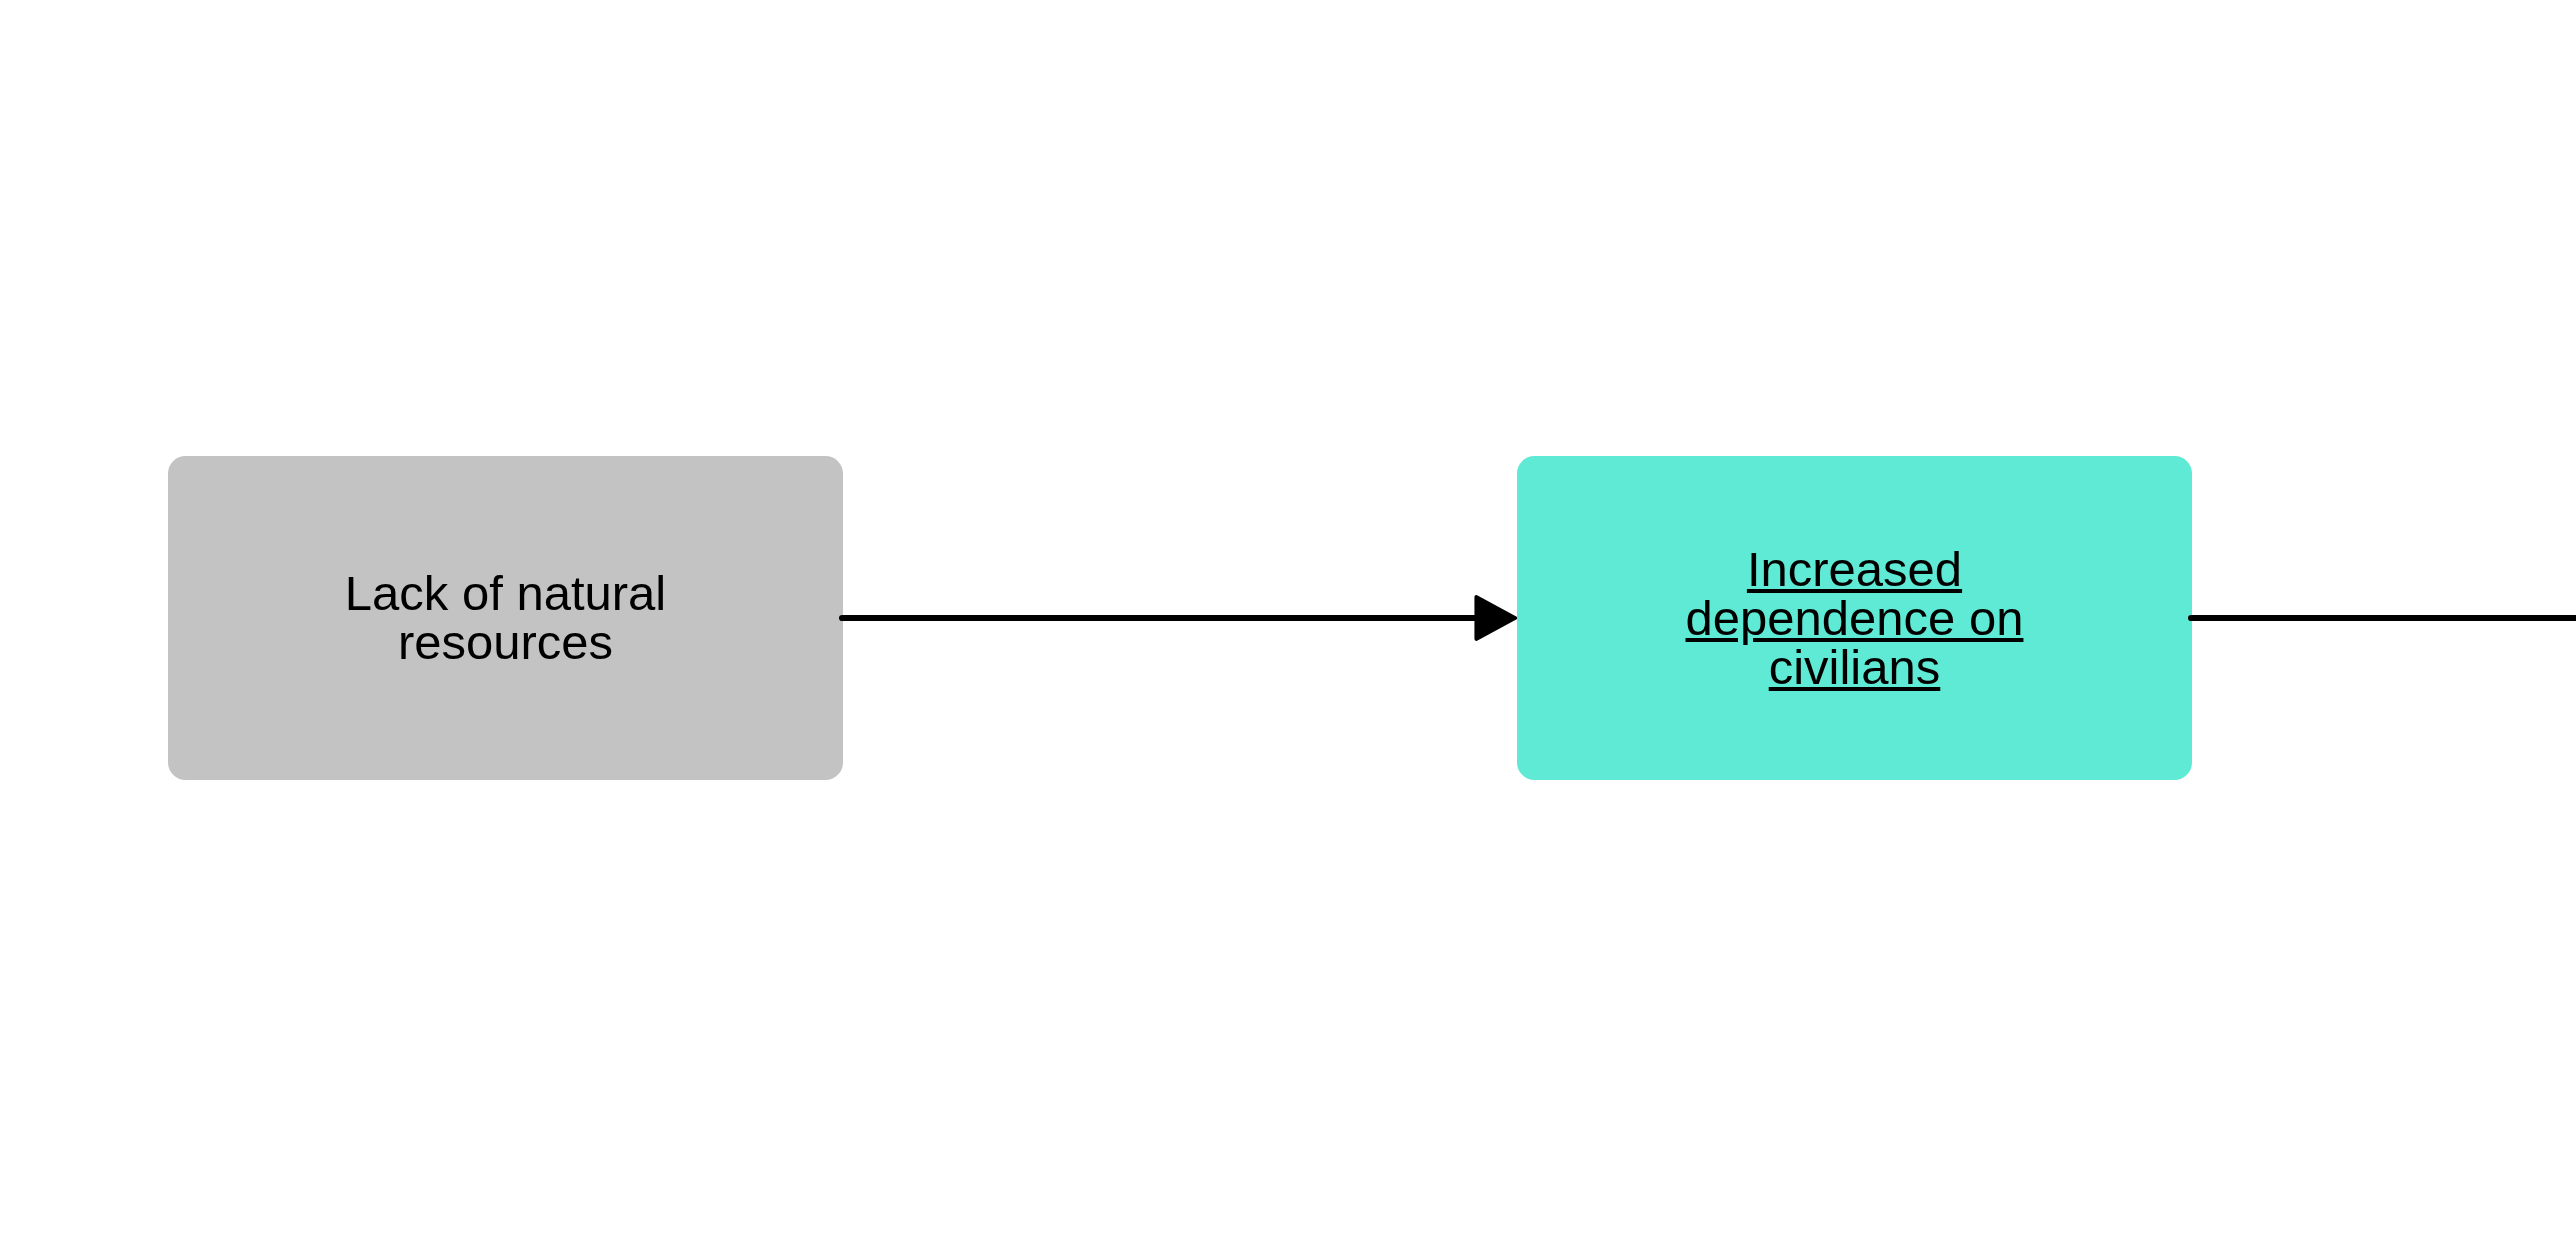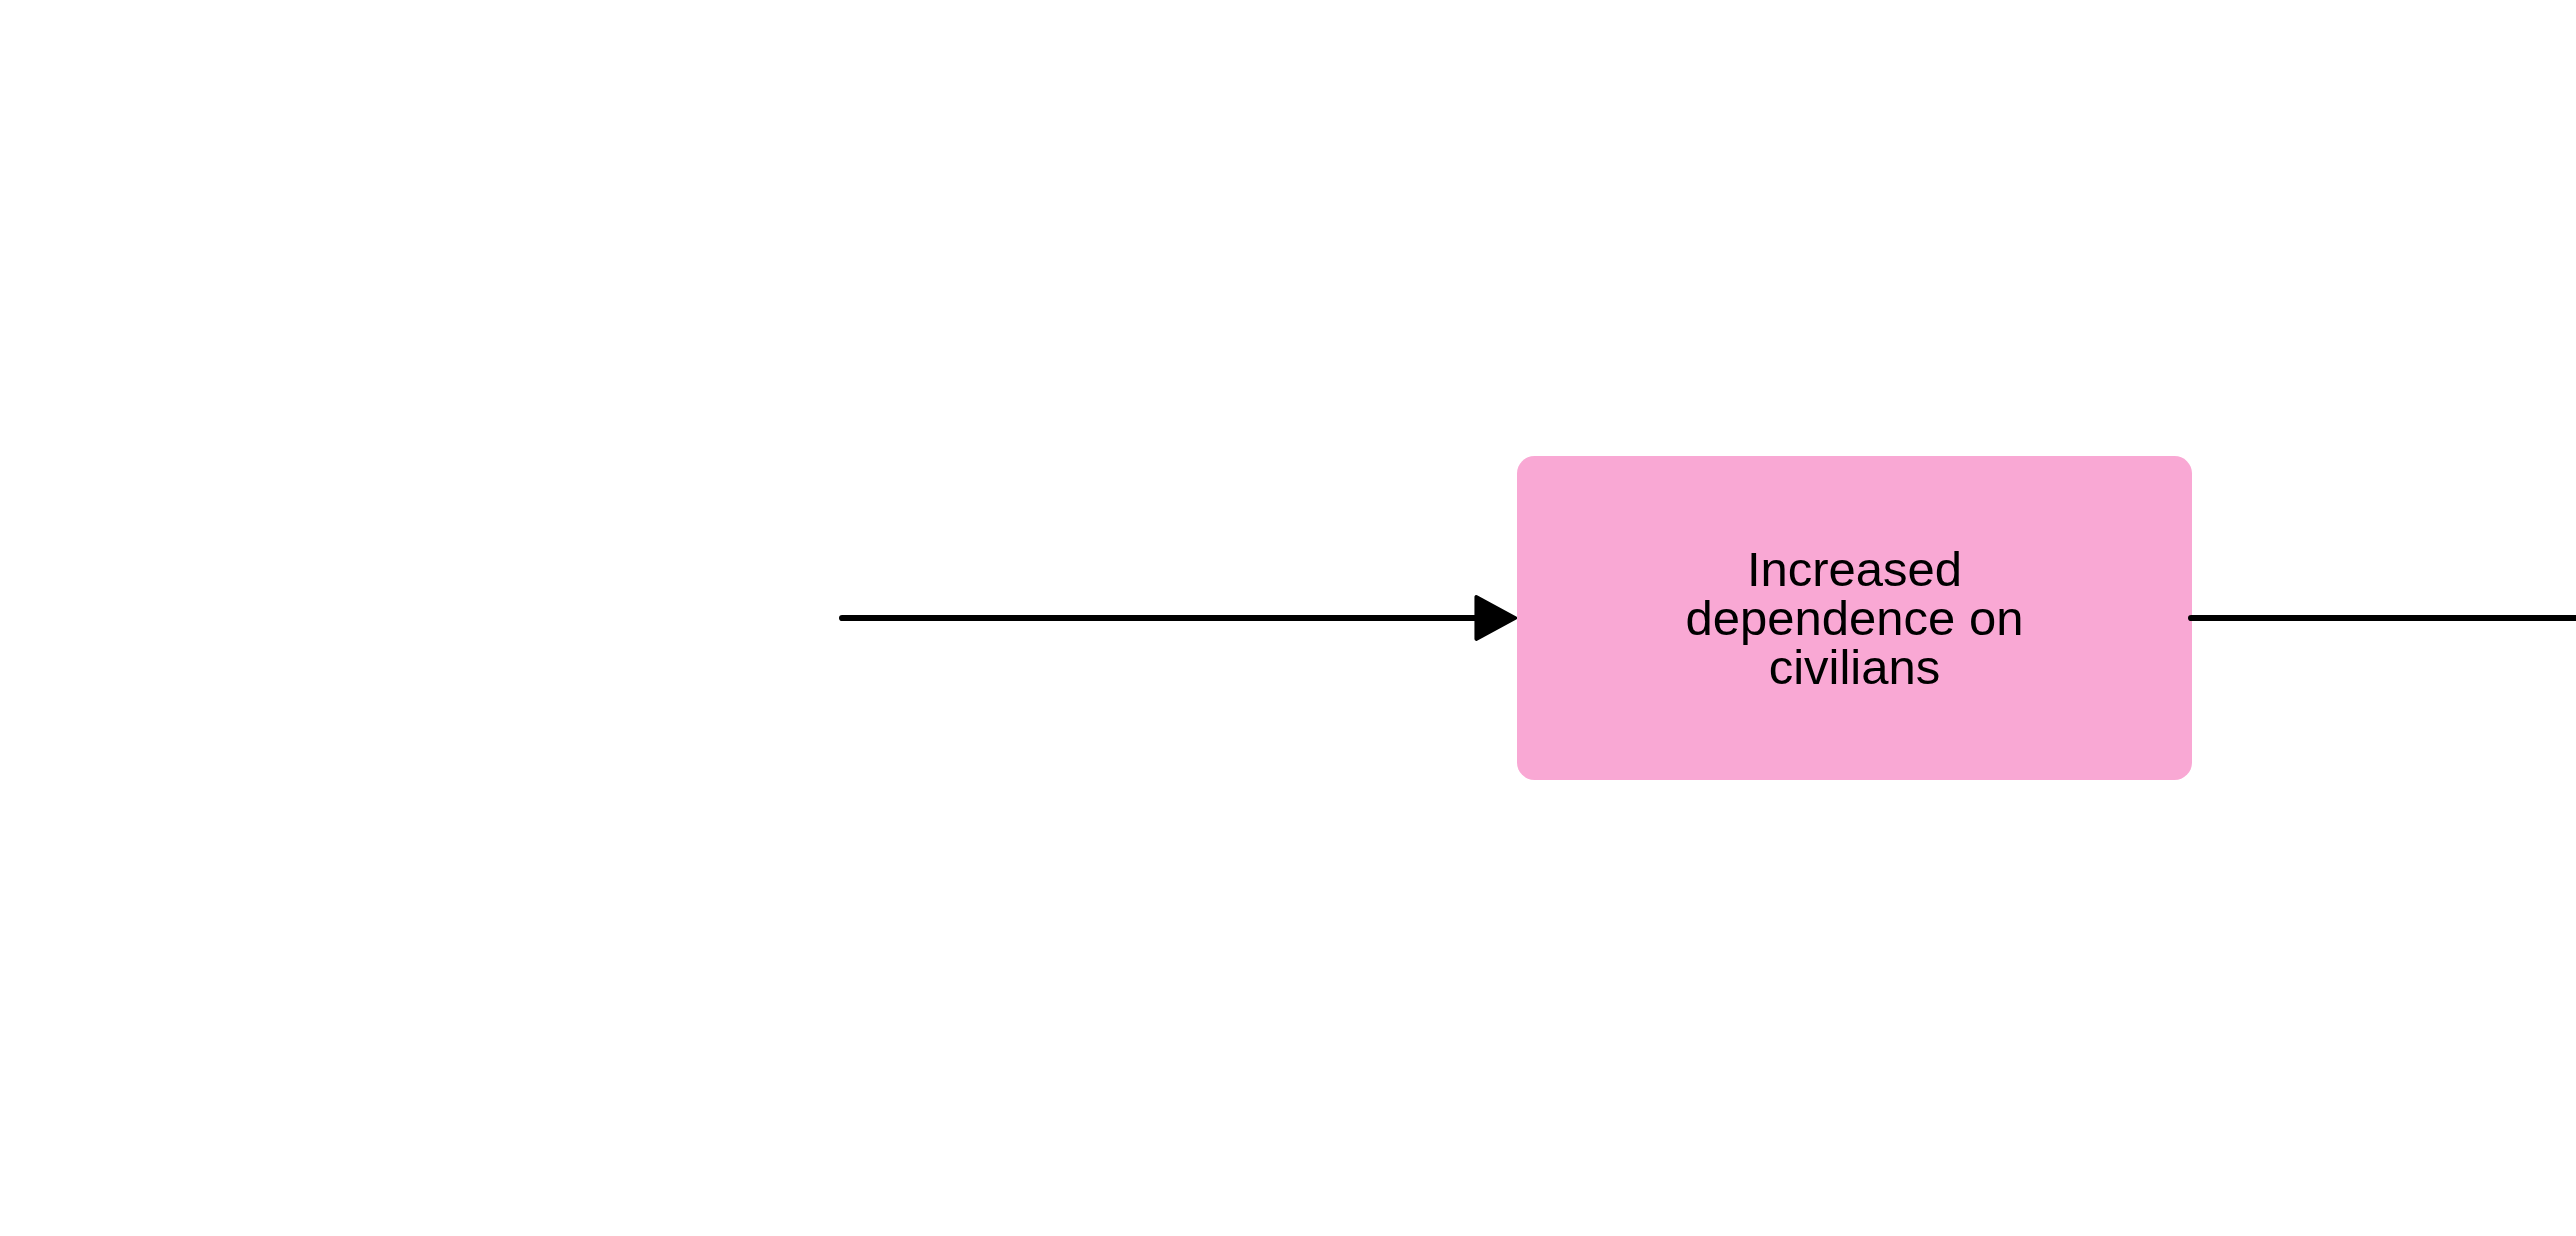--- a/index.html
+++ b/index.html
@@ -54,27 +54,31 @@
     stroke: currentColor;
     stroke-width: 7;
     stroke-linejoin: round;
   }
 </style>
 </head>
 <body>
 
 <div class="canvas">
 
+  <div class="node node-1" style="background: rgb(195, 195, 195);">
+    <span class="label">Lack of natural
+resources</span>
+  </div>
 
   <svg class="arrow arrow-1" viewBox="0 0 1320 120" aria-hidden="true">
     <line x1="6" y1="60" x2="1245" y2="60"></line>
     <polygon points="1237,19 1237,101 1313,60"></polygon>
   </svg>
 
-  <div class="node node-2" style="background: #f9a8d4;">
+  <div class="node node-2" style="background: #5eead4; text-decoration: underline;">
     <span class="label">Increased
 dependence on
 civilians</span>
   </div>
 
   <svg class="arrow arrow-2" viewBox="0 0 1320 120" aria-hidden="true">
     <line x1="6" y1="60" x2="1245" y2="60"></line>
     <polygon points="1237,19 1237,101 1313,60"></polygon>
   </svg>
 

